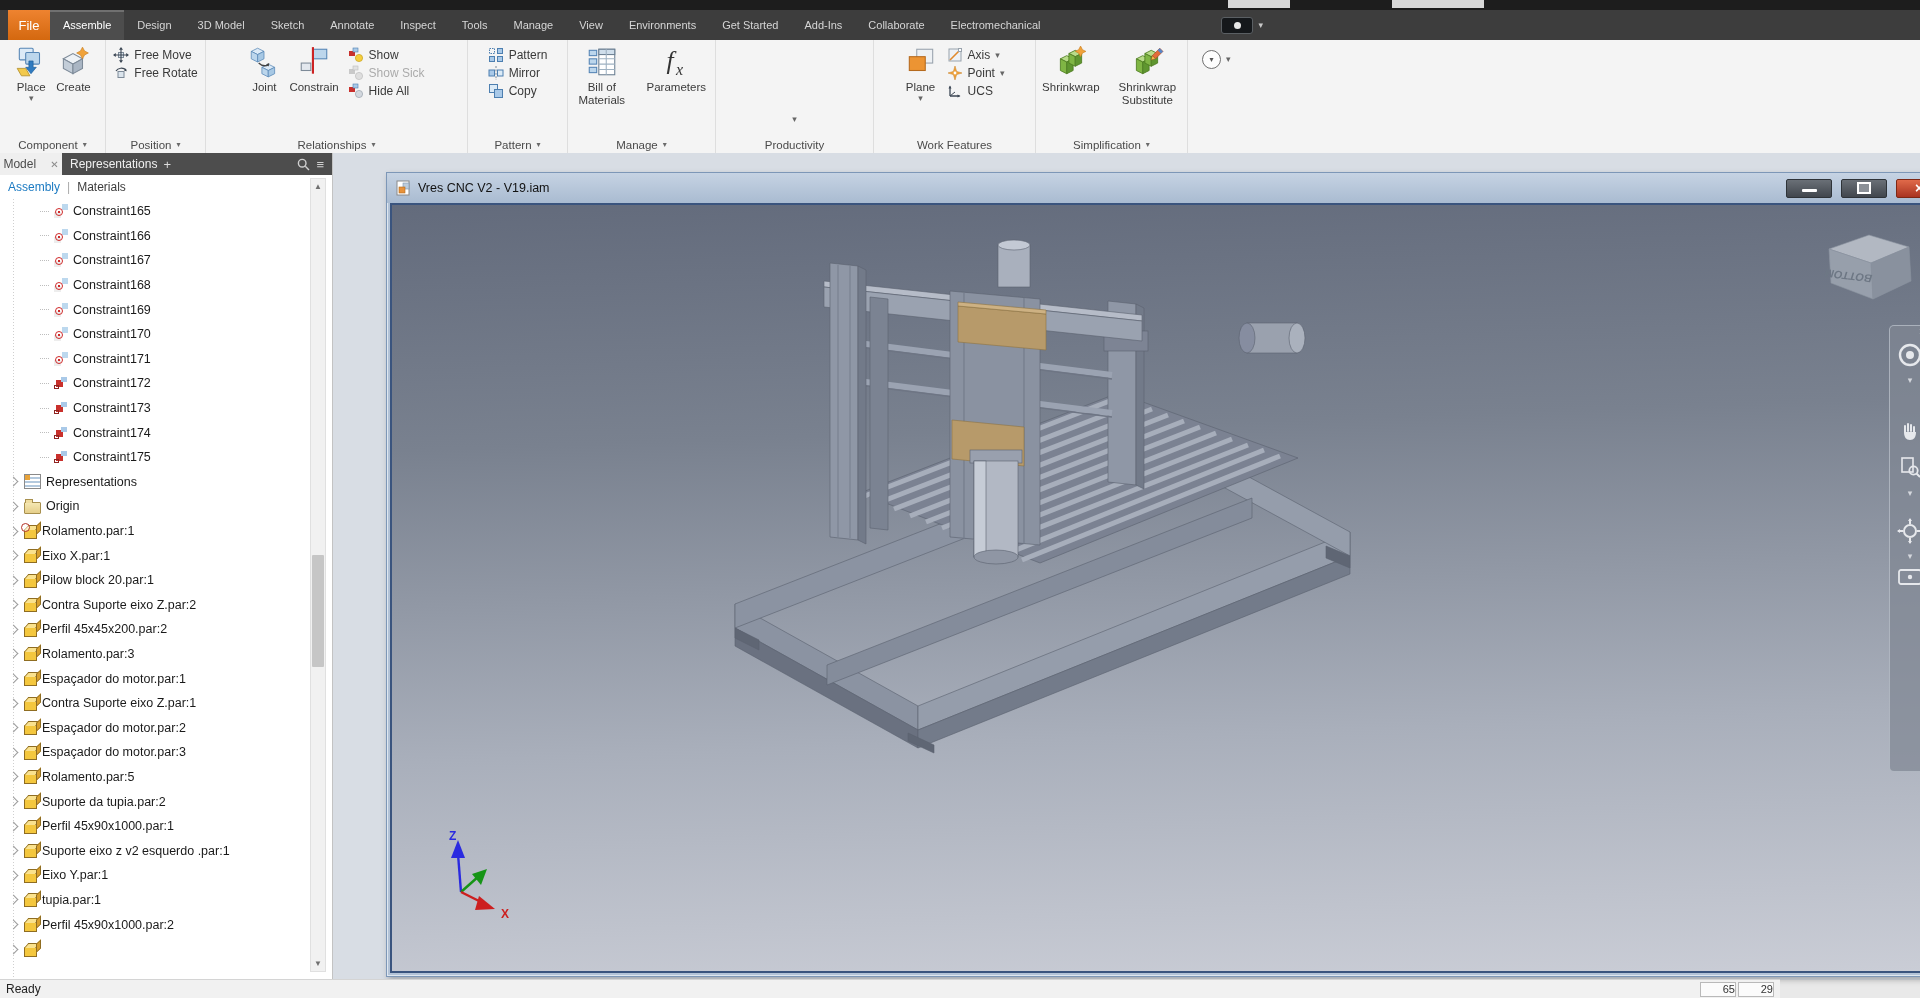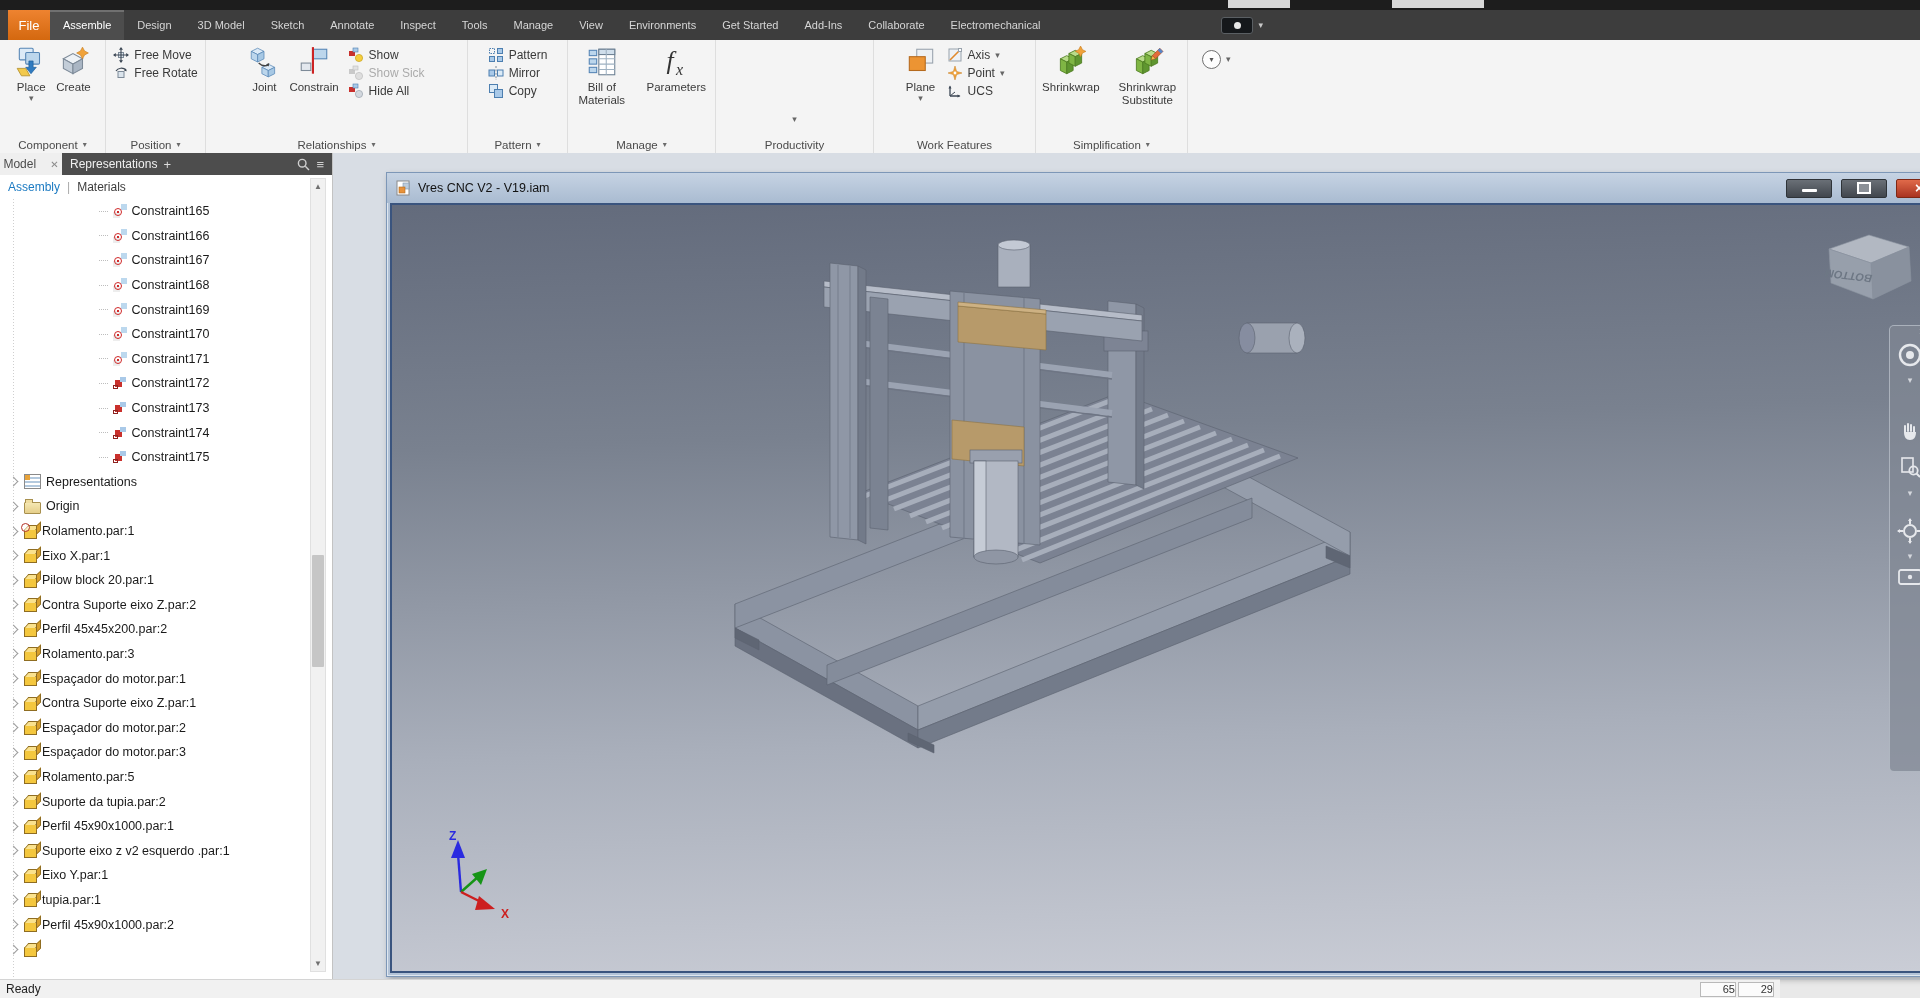--- a/index.html
+++ b/index.html
@@ -56,21 +56,21 @@
   .reptab .spacer{flex:1;}
   .viewrow{height:24px;display:flex;align-items:center;padding-left:8px;font-size:12px;gap:7px;
     background:#fff;}
   .viewrow .asm{color:#1b7ac2;}
   .viewrow .sep{color:#aaa;}
   .viewrow .mod{color:#3c3c3c;}
   #tree{position:absolute;left:0;top:46px;width:308px;bottom:0;overflow:hidden;background:#fff;}
   #tree .guide{position:absolute;left:13px;top:0;bottom:0;width:1px;
     background:repeating-linear-gradient(180deg,#cfcfcf 0 1px,transparent 1px 3px);}
   .trow{height:24.6px;display:flex;align-items:center;font-size:12.5px;color:#1a1a1a;white-space:nowrap;}
-  .trow.c{justify-content:center;}
+  .trow.c{padding-left:40px;}
   .trow.p{padding-left:6px;}
   .trow .stub{width:9px;border-top:1px dotted #bdbdbd;margin-right:3px;flex:none;}
   .chev{width:6px;height:6px;border-right:1.4px solid #9b9b9b;border-bottom:1.4px solid #9b9b9b;
     transform:rotate(-45deg);margin:0 7px 0 4px;flex:none;}
   .tl{margin-left:5px;}
   .ic{flex:none;display:inline-block;}
   .ic-insert{width:16px;height:16px;position:relative;background:
     linear-gradient(#bcd8ee,#bcd8ee) 10px 1px/6px 6px no-repeat,
     linear-gradient(#ededed,#ededed) 2px 9px/7px 6px no-repeat;}
   .ic-insert::before{content:"";position:absolute;left:3px;top:5px;width:6px;height:6px;

